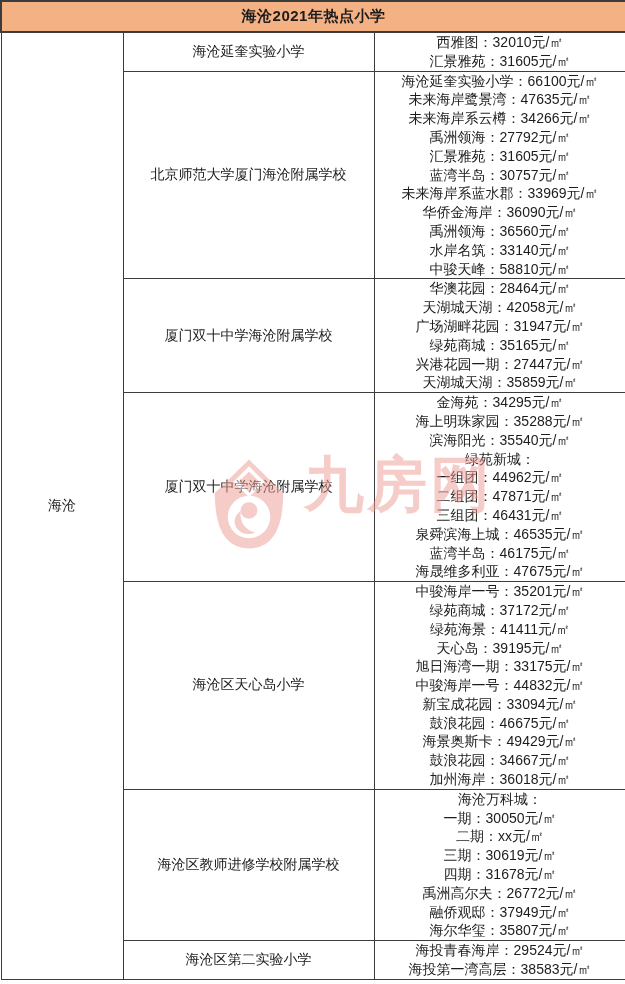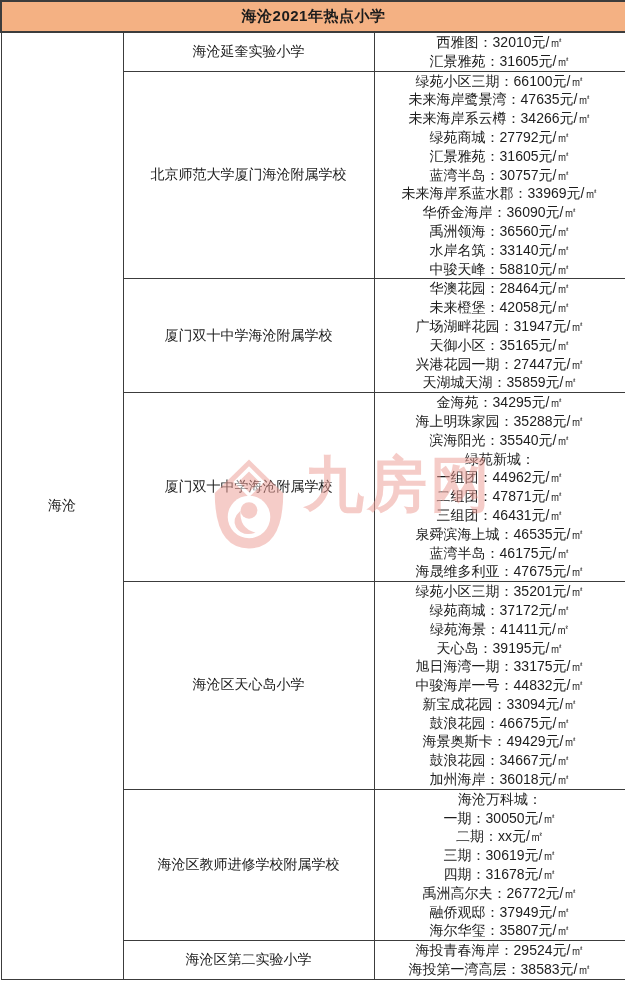--- a/index.html
+++ b/index.html
@@ -64,40 +64,40 @@
         <td class="district" rowspan="7">海沧</td>
     <td class="school">海沧延奎实验小学</td>
     <td class="prices">
           <div class="price-line">西雅图：32010元/㎡</div>
           <div class="price-line">汇景雅苑：31605元/㎡</div>
         </td>
   </tr>
       <tr>
     <td class="school">北京师范大学厦门海沧附属学校</td>
     <td class="prices">
-          <div class="price-line">绿苑小区三期：66100元/㎡</div>
+          <div class="price-line">海沧延奎实验小学：66100元/㎡</div>
           <div class="price-line">未来海岸鹭景湾：47635元/㎡</div>
           <div class="price-line">未来海岸系云樽：34266元/㎡</div>
-          <div class="price-line">绿苑商城：27792元/㎡</div>
+          <div class="price-line">禹洲领海：27792元/㎡</div>
           <div class="price-line">汇景雅苑：31605元/㎡</div>
           <div class="price-line">蓝湾半岛：30757元/㎡</div>
           <div class="price-line">未来海岸系蓝水郡：33969元/㎡</div>
           <div class="price-line">华侨金海岸：36090元/㎡</div>
           <div class="price-line">禹洲领海：36560元/㎡</div>
           <div class="price-line">水岸名筑：33140元/㎡</div>
           <div class="price-line">中骏天峰：58810元/㎡</div>
         </td>
   </tr>
       <tr>
     <td class="school">厦门双十中学海沧附属学校</td>
     <td class="prices">
           <div class="price-line">华澳花园：28464元/㎡</div>
-          <div class="price-line">未来橙堡：42058元/㎡</div>
+          <div class="price-line">天湖城天湖：42058元/㎡</div>
           <div class="price-line">广场湖畔花园：31947元/㎡</div>
-          <div class="price-line">天御小区：35165元/㎡</div>
+          <div class="price-line">绿苑商城：35165元/㎡</div>
           <div class="price-line">兴港花园一期：27447元/㎡</div>
           <div class="price-line">天湖城天湖：35859元/㎡</div>
         </td>
   </tr>
       <tr>
     <td class="school">厦门双十中学海沧附属学校</td>
     <td class="prices">
           <div class="price-line">金海苑：34295元/㎡</div>
           <div class="price-line">海上明珠家园：35288元/㎡</div>
           <div class="price-line">滨海阳光：35540元/㎡</div>
@@ -106,21 +106,21 @@
           <div class="price-line">二组团：47871元/㎡</div>
           <div class="price-line">三组团：46431元/㎡</div>
           <div class="price-line">泉舜滨海上城：46535元/㎡</div>
           <div class="price-line">蓝湾半岛：46175元/㎡</div>
           <div class="price-line">海晟维多利亚：47675元/㎡</div>
         </td>
   </tr>
       <tr>
     <td class="school">海沧区天心岛小学</td>
     <td class="prices">
-          <div class="price-line">绿苑小区三期：35201元/㎡</div>
+          <div class="price-line">中骏海岸一号：35201元/㎡</div>
           <div class="price-line">绿苑商城：37172元/㎡</div>
           <div class="price-line">绿苑海景：41411元/㎡</div>
           <div class="price-line">天心岛：39195元/㎡</div>
           <div class="price-line">旭日海湾一期：33175元/㎡</div>
           <div class="price-line">中骏海岸一号：44832元/㎡</div>
           <div class="price-line">新宝成花园：33094元/㎡</div>
           <div class="price-line">鼓浪花园：46675元/㎡</div>
           <div class="price-line">海景奥斯卡：49429元/㎡</div>
           <div class="price-line">鼓浪花园：34667元/㎡</div>
           <div class="price-line">加州海岸：36018元/㎡</div>

